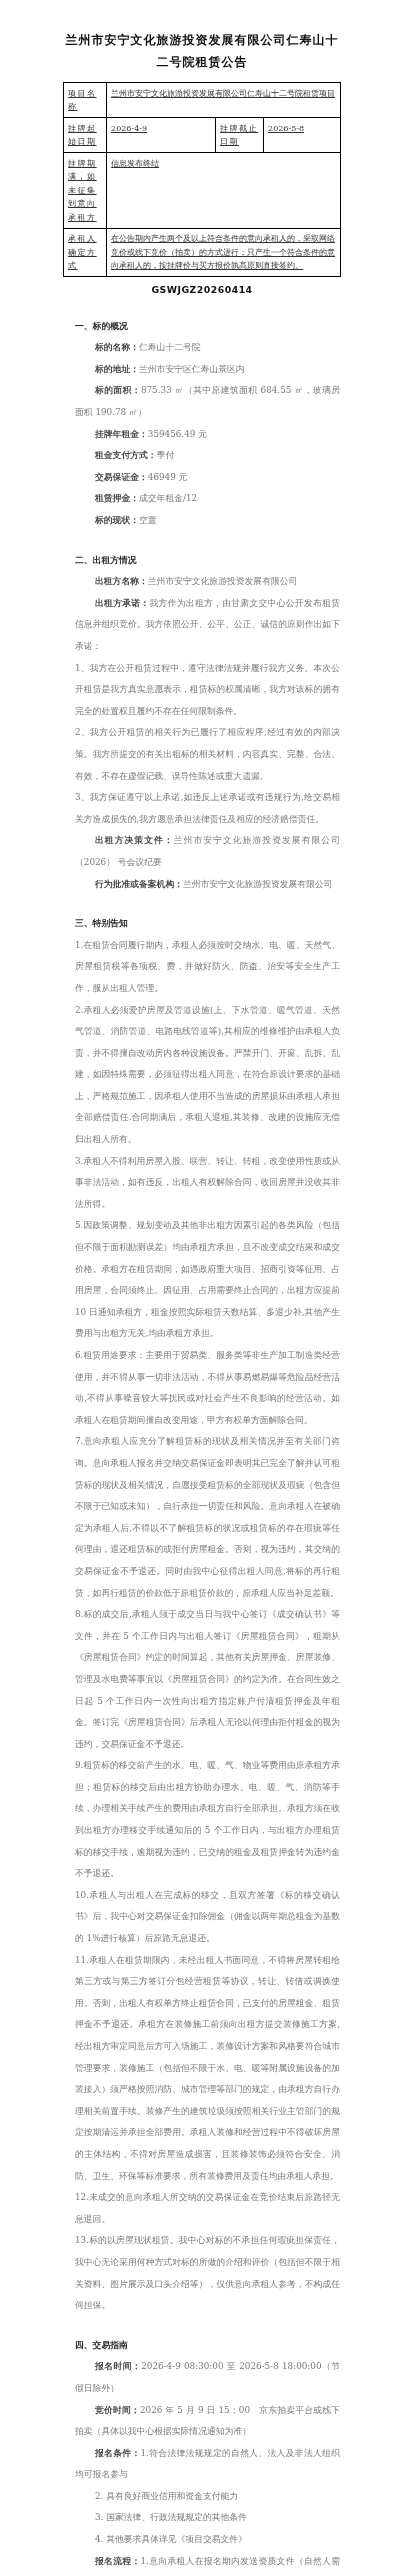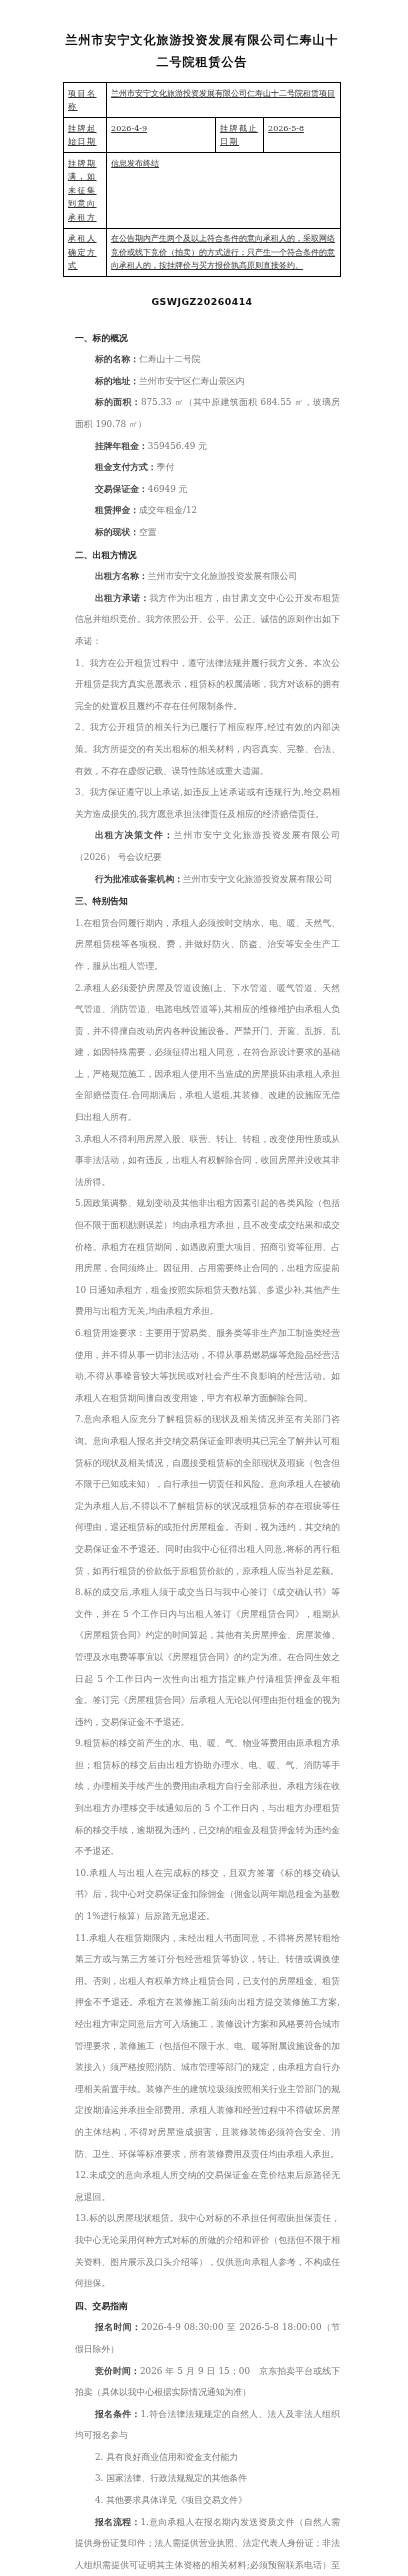--- a/index.html
+++ b/index.html
@@ -17,25 +17,25 @@
     border-collapse:collapse;width:278px;table-layout:fixed;
     font-size:8px;color:#333;text-decoration:underline;
   }
   table.info td{
     border:0.5px solid #000;padding:3.6px 4.1px;vertical-align:top;
     line-height:13.4px;word-break:break-all;
   }
   td.lbl-cell{letter-spacing:1.5px;color:#333;}
   .code-line{
     text-align:center;font-weight:bold;font-size:9.3px;color:#111;
-    letter-spacing:0.5px;margin-top:19px;margin-bottom:20.6px;
+    letter-spacing:0.5px;margin-top:7px;margin-bottom:20.6px;
     font-family:"DejaVu Sans","Liberation Sans",sans-serif;
   }
   .body-text{margin-left:12px;width:265px;font-size:8.8px;line-height:21.6px;}
-  .sec-heading{font-weight:bold;color:#2b2b2b;line-height:21.6px;margin-top:1px;}
+  .sec-heading{font-weight:bold;color:#2b2b2b;line-height:21.6px;margin-top:18px;}
   .line{line-height:21.6px;text-align:justify;}
   .line .lbl{color:#4a4a4a;font-weight:bold;margin-left:20px;}
   .line .val{color:#787878;}
   .para{color:#787878;text-align:justify;line-height:21.6px;margin:0;}
 </style>
 </head>
 <body>
 
 <div class="page">
 

